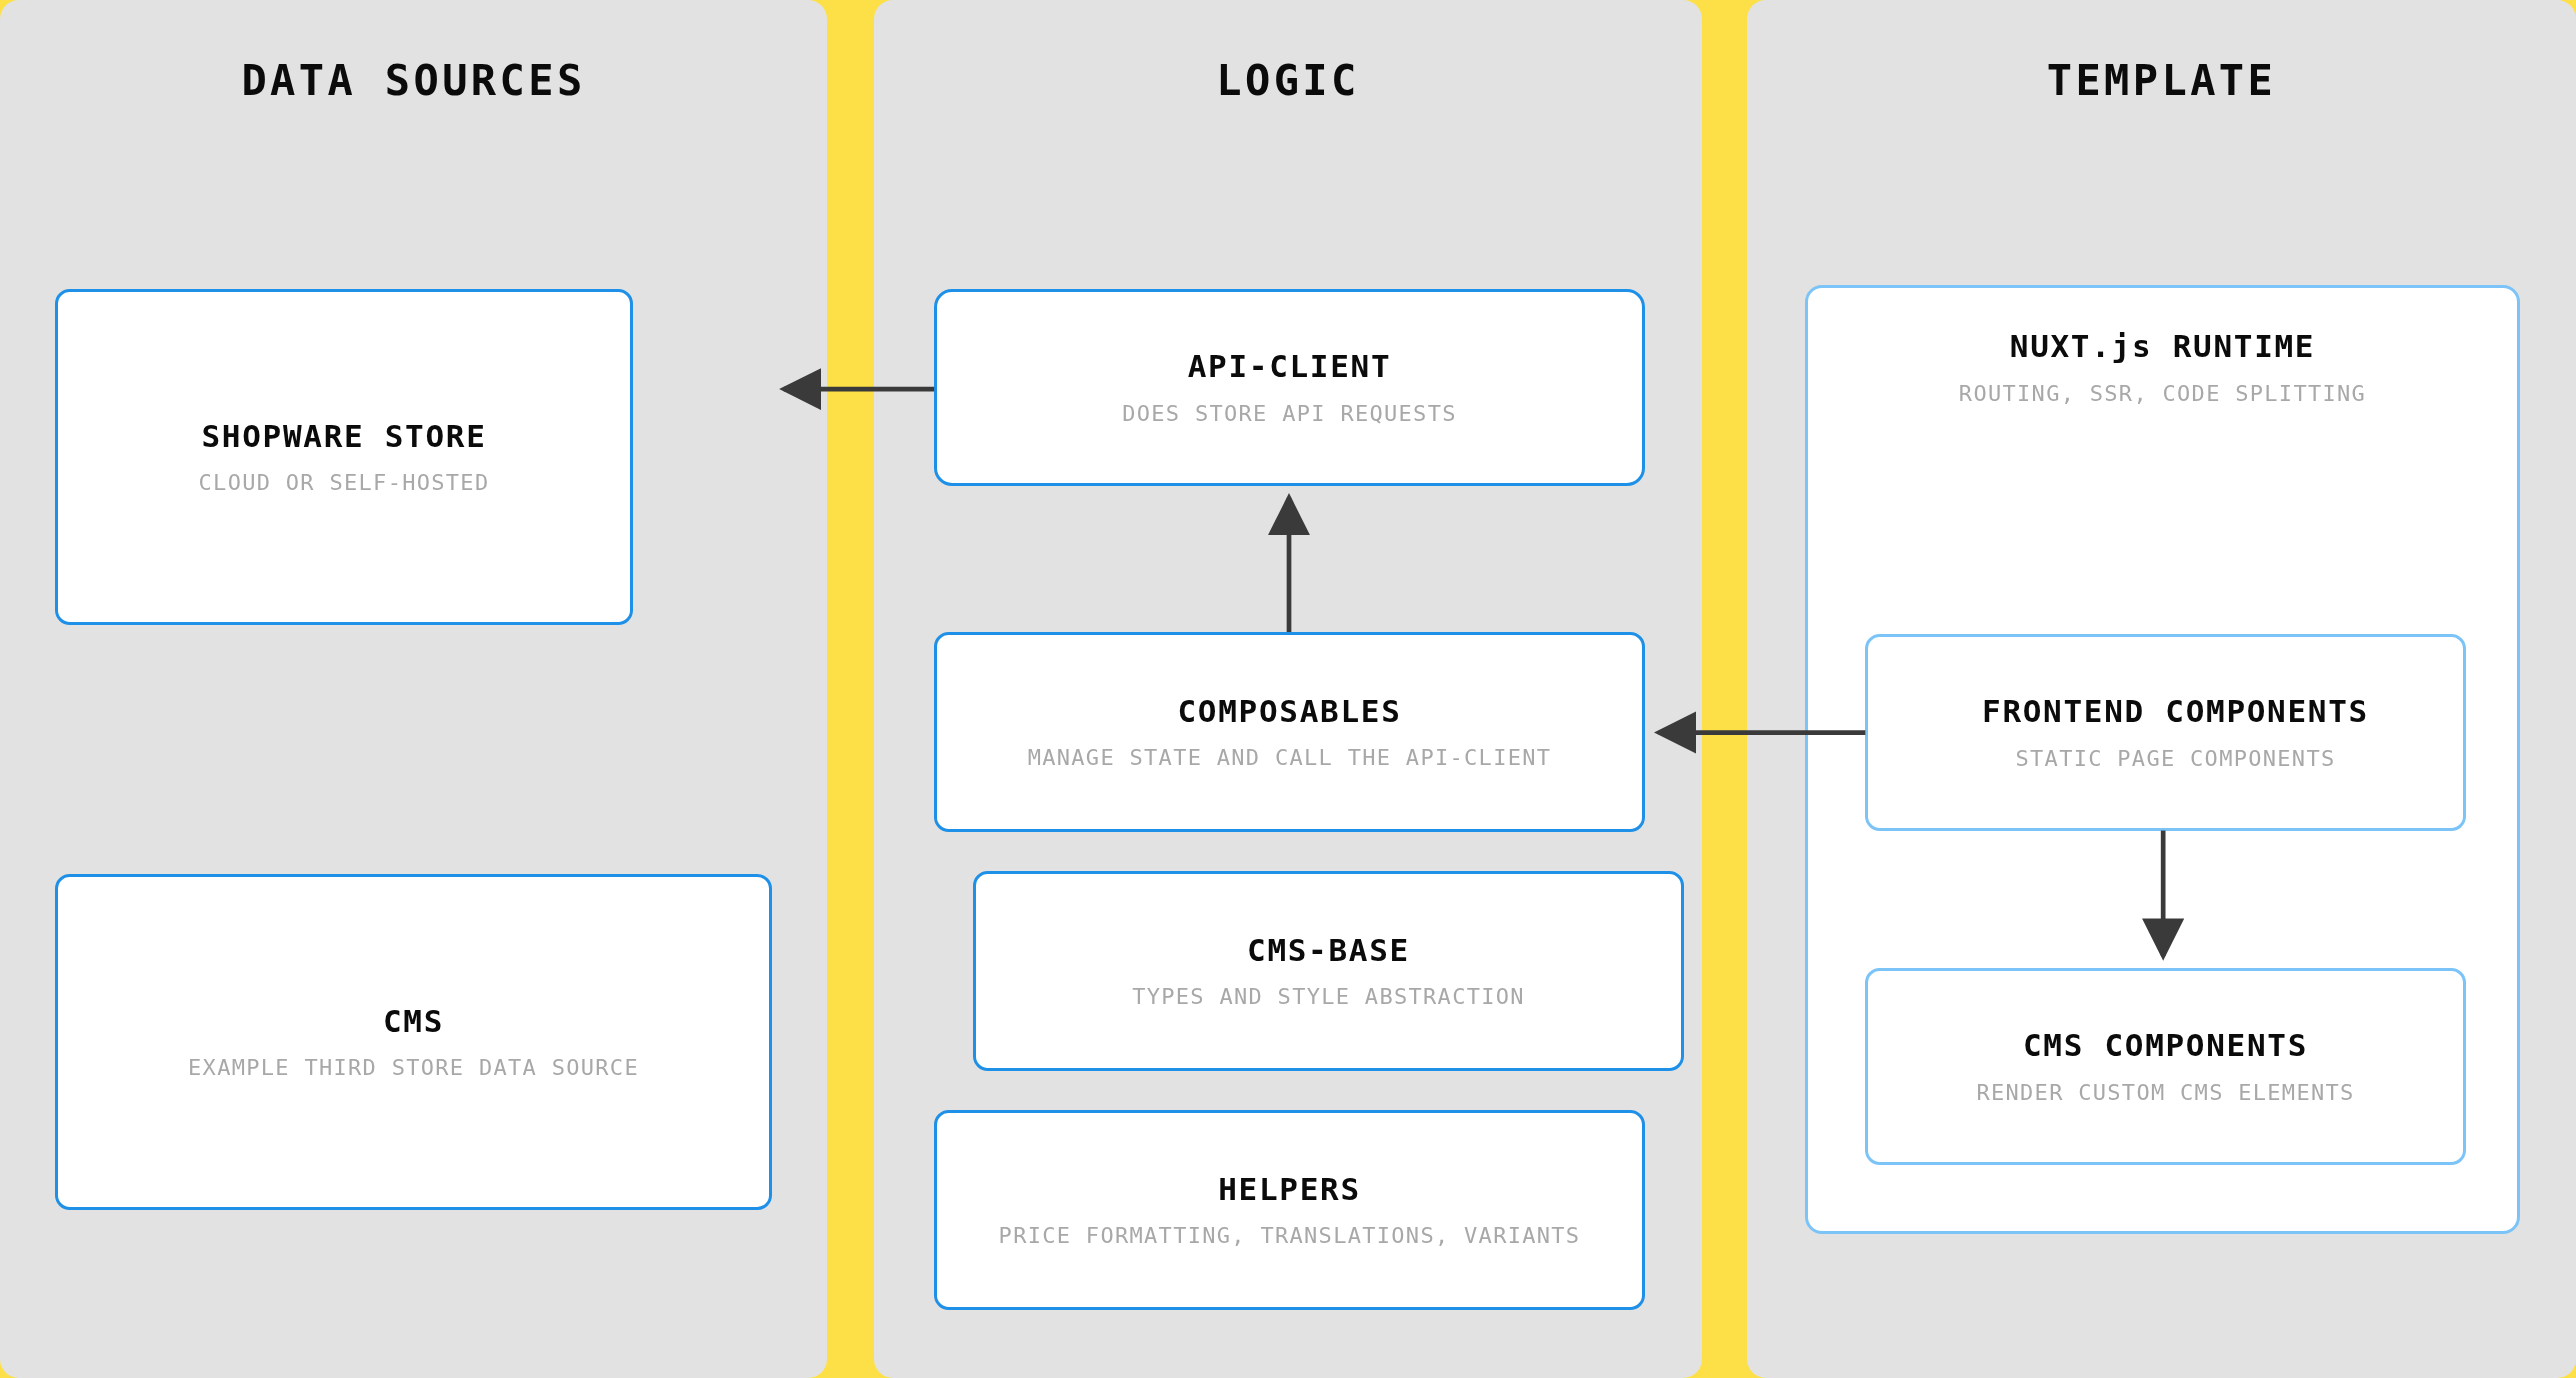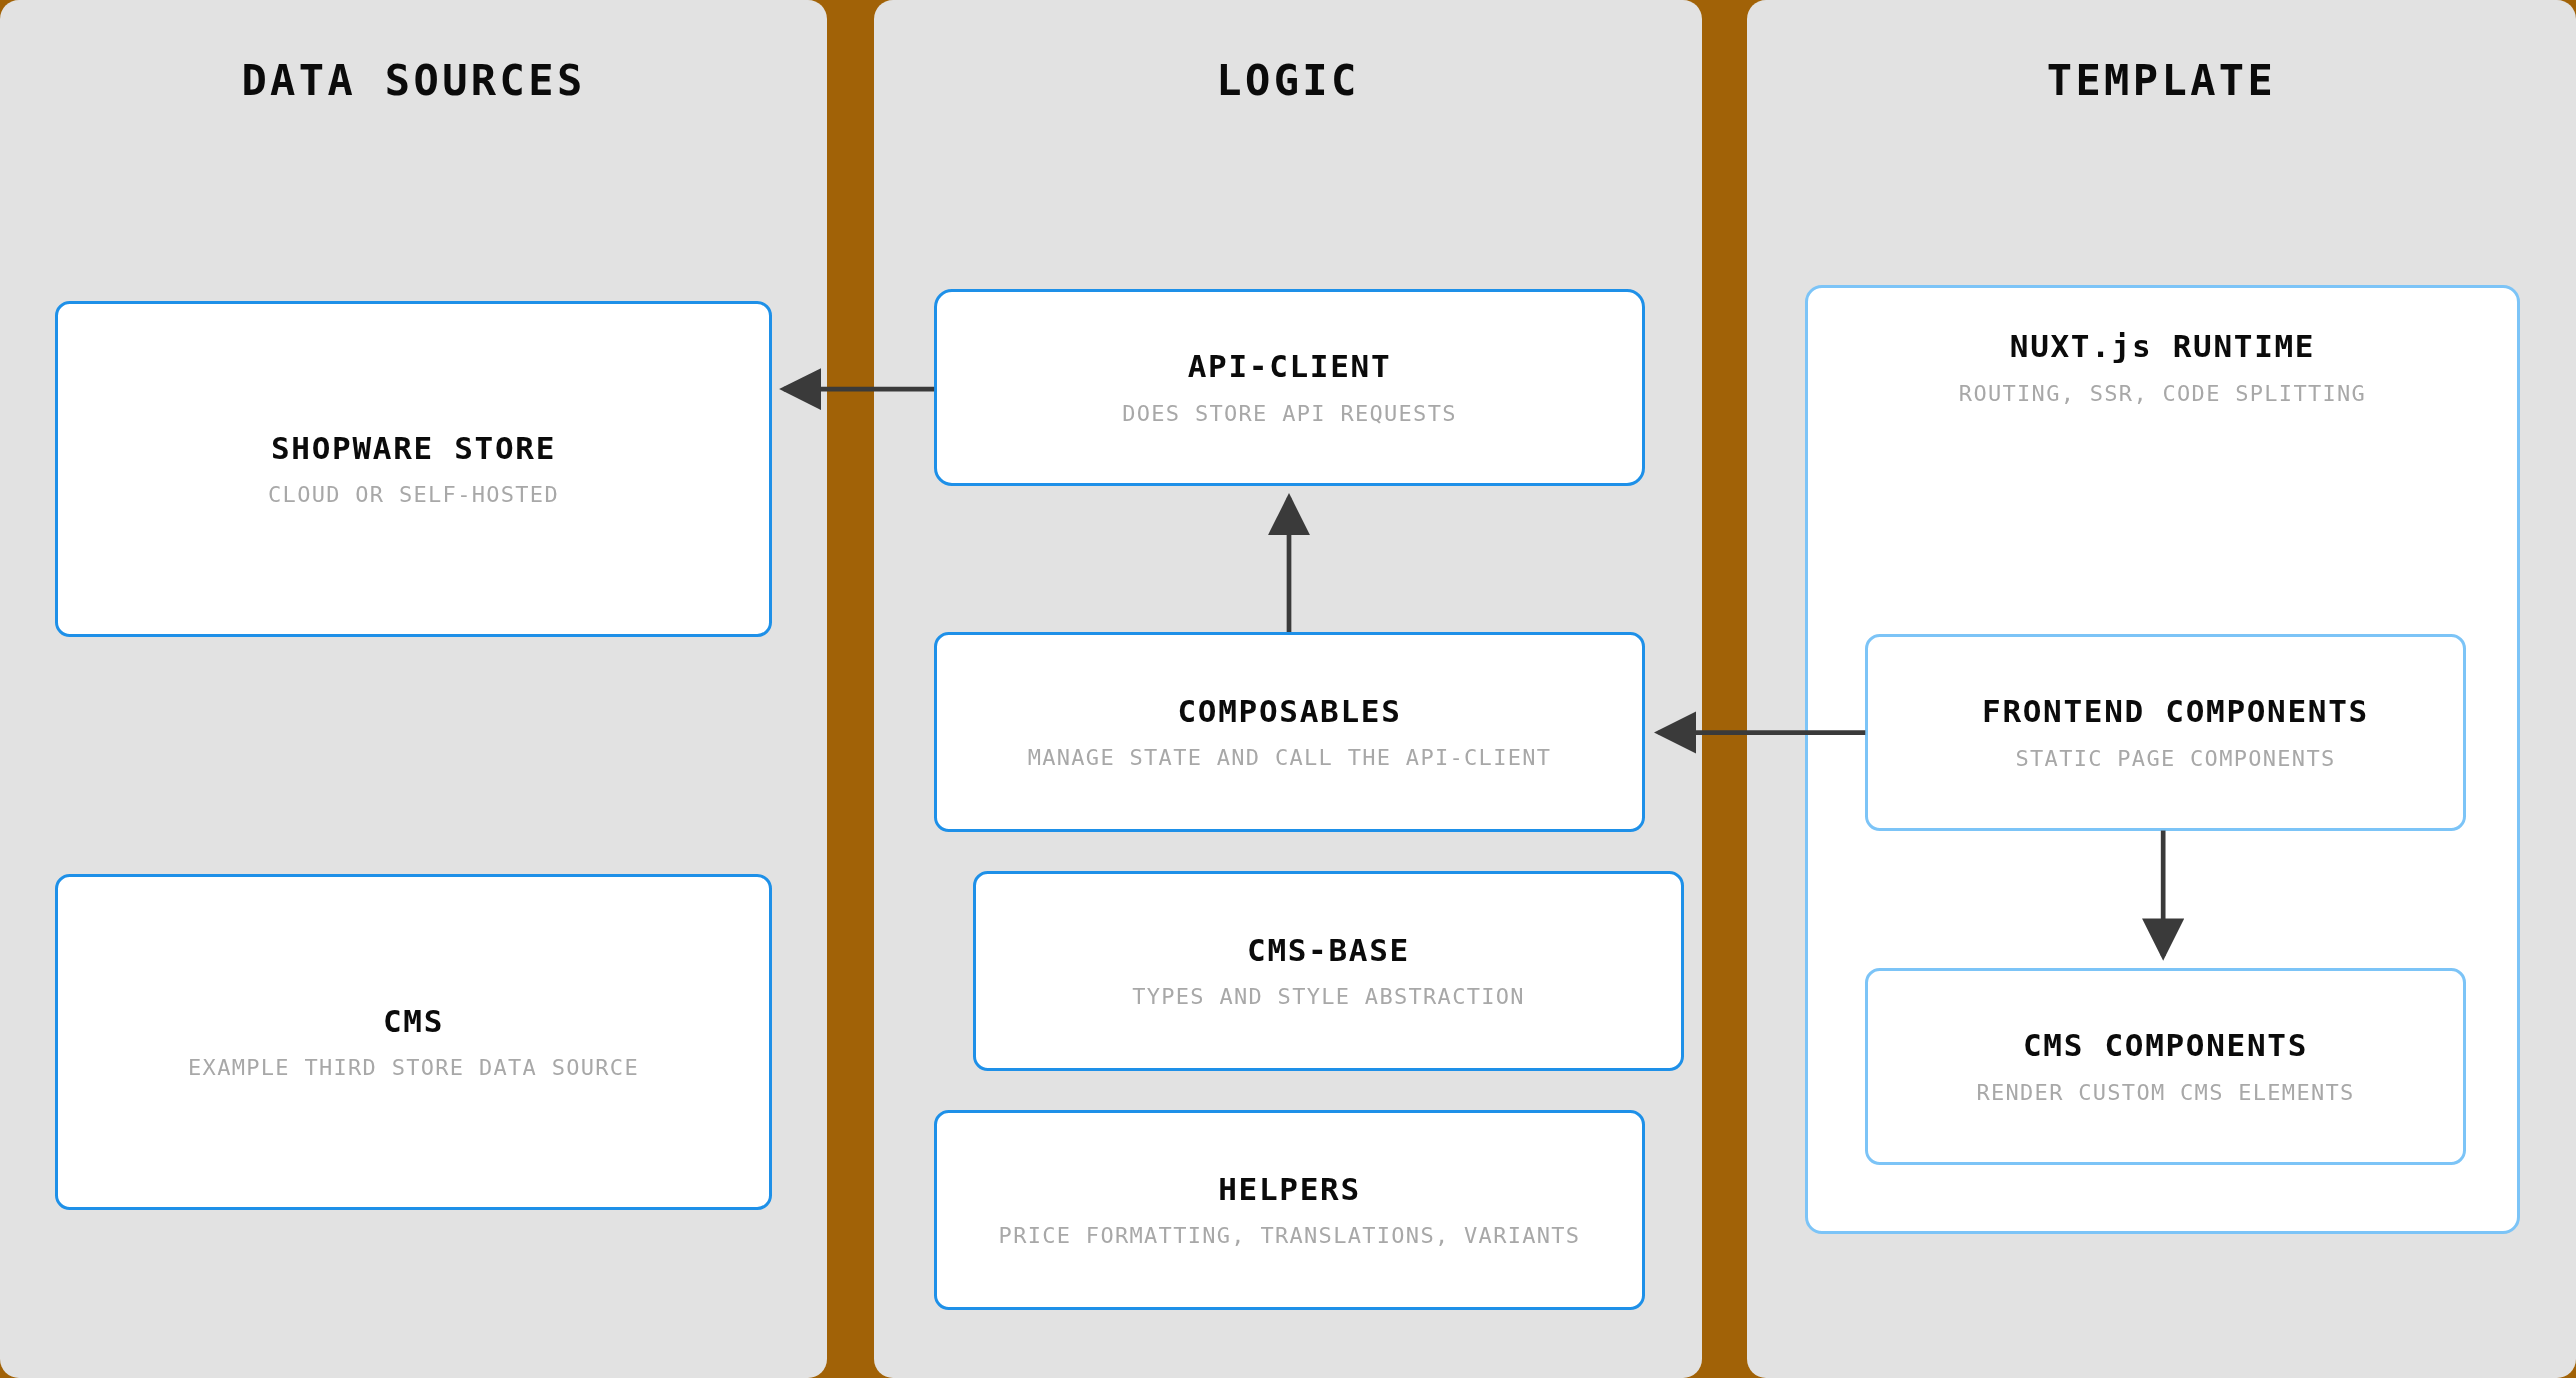--- a/index.html
+++ b/index.html
@@ -5,21 +5,21 @@
 <style>
   html, body {
     margin: 0;
     padding: 0;
     background: #ffffff;
   }
   #stage {
     position: relative;
     width: 2576px;
     height: 1378px;
-    background: #a16207;
+    background: #fde047;
     overflow: hidden;
     font-family: "DejaVu Sans", sans-serif;
   }
 
   
   .panel {
     position: absolute;
     background: #e2e2e2;
     border-radius: 19px;
     box-sizing: border-box;
@@ -109,21 +109,21 @@
 </style>
 </head>
 <body>
 
 <div id="stage">
 
   <div class="panel" id="panel-data-sources">
     <div class="panel-title">DATA SOURCES</div>
   </div>
 
-  <div class="node" style="left:55px; top:289px; width:717px; height:336px;margin-top:12px;">
+  <div class="node" style="left:55px; top:289px; width:578px; height:336px;">
     <div class="node-title">SHOPWARE STORE</div>
     <div class="node-sub">CLOUD OR SELF-HOSTED</div>
   </div>
 
   <div class="node" style="left:55px; top:874px; width:717px; height:336px;">
     <div class="node-title">CMS</div>
     <div class="node-sub">EXAMPLE THIRD STORE DATA SOURCE</div>
   </div>
 
   <div class="panel" id="panel-logic">

